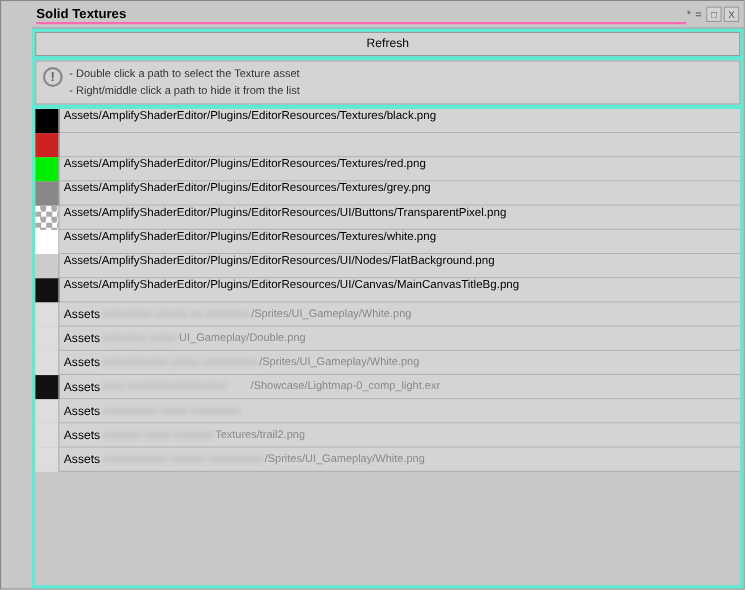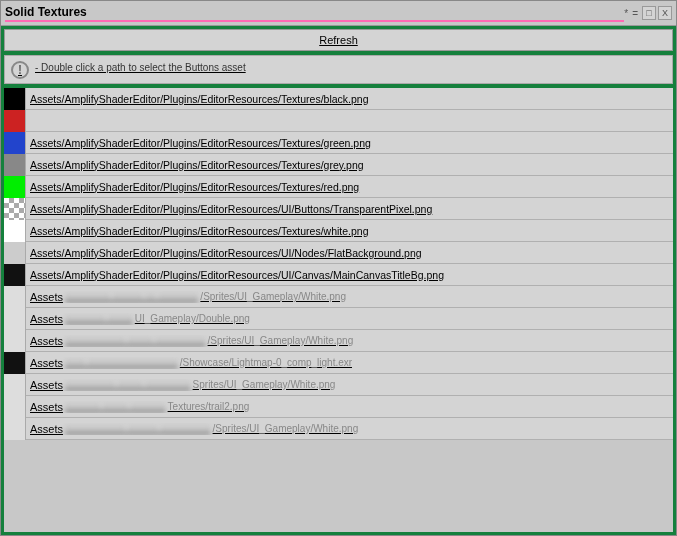--- a/index.html
+++ b/index.html
@@ -11,20 +11,21 @@
       font-size: 11px;
       overflow: hidden;
     }
     .window {
       width: 677px;
       height: 536px;
       background: #c8c8c8;
       border: 1px solid #888;
       display: flex;
       flex-direction: column;
+      padding-left: 28px;
     }
     .title-bar {
       height: 25px;
       background: #c8c8c8;
       border-bottom: 1px solid #999;
       display: flex;
       align-items: center;
       padding: 0 4px;
       flex-shrink: 0;
     }
@@ -52,22 +53,21 @@
       align-items: center;
       justify-content: center;
       font-size: 9px;
       cursor: pointer;
     }
     .window-body {
       flex: 1;
       display: flex;
       flex-direction: column;
       overflow: hidden;
-      background: #15803d;
-      text-decoration: underline;
+      background: #5eead4;
     }
     .refresh-btn {
       margin: 3px 3px 2px 3px;
       height: 22px;
       background: #d4d4d4;
       border: 1px solid #999;
       display: flex;
       align-items: center;
       justify-content: center;
       cursor: pointer;
@@ -104,21 +104,20 @@
       line-height: 1.5;
     }
     .list-container {
       flex: 1;
       overflow-y: auto;
       margin: 2px 3px 3px 3px;
       background: #c8c8c8;
     }
     .list-item {
       display: flex;
-      align-items: center;
       height: 22px;
       border-bottom: 1px solid #b0b0b0;
       background: #d4d4d4;
       cursor: pointer;
     }
     .color-swatch {
       width: 22px;
       height: 22px;
       flex-shrink: 0;
       border-right: 1px solid #aaa;
@@ -152,44 +151,41 @@
       <span style="font-size:10px;color:#555;margin-right:2px;">=</span>
       <div class="title-bar-btn">□</div>
       <div class="title-bar-btn">X</div>
     </div>
   </div>
   <div class="window-body">
     <div class="refresh-btn">Refresh</div>
     <div class="info-box">
       <div class="info-icon">!</div>
       <div class="info-text">
-        <div>- Double click a path to select the Buttons asset</div>
+        <div>- Double click a path to select the Texture asset</div>
+        <div>- Right/middle click a path to hide it from the list</div>
       </div>
     </div>
     <div class="list-container" id="list-container">
     <div class="list-item">
           <div class="color-swatch" style="background: rgb(0, 0, 0);"></div>
           <span class="item-path">Assets/AmplifyShaderEditor/Plugins/EditorResources/Textures/black.png</span>
         </div>
         <div class="list-item">
           <div class="color-swatch" style="background: rgb(204, 34, 34);"></div>
         </div>
         <div class="list-item">
-          <div class="color-swatch" style="background: rgb(34, 68, 204);"></div>
-          <span class="item-path">Assets/AmplifyShaderEditor/Plugins/EditorResources/Textures/green.png</span>
+          <div class="color-swatch" style="background: rgb(0, 238, 0);"></div>
+          <span class="item-path">Assets/AmplifyShaderEditor/Plugins/EditorResources/Textures/red.png</span>
         </div>
         <div class="list-item">
           <div class="color-swatch" style="background: rgb(136, 136, 136);"></div>
           <span class="item-path">Assets/AmplifyShaderEditor/Plugins/EditorResources/Textures/grey.png</span>
         </div>
         <div class="list-item">
-          <div class="color-swatch" style="background: rgb(0, 238, 0);"></div>
-          <span class="item-path">Assets/AmplifyShaderEditor/Plugins/EditorResources/Textures/red.png</span>
-        </div>
-        <div class="list-item">
           <div class="color-swatch" style="background: repeating-conic-gradient(rgb(170, 170, 170) 0%, rgb(170, 170, 170) 25%, rgb(255, 255, 255) 0%, rgb(255, 255, 255) 50%) 0px 0px / 10px 10px;"></div>
           <span class="item-path">Assets/AmplifyShaderEditor/Plugins/EditorResources/UI/Buttons/TransparentPixel.png</span>
         </div>
         <div class="list-item">
           <div class="color-swatch" style="background: rgb(255, 255, 255);"></div>
           <span class="item-path">Assets/AmplifyShaderEditor/Plugins/EditorResources/Textures/white.png</span>
         </div>
         <div class="list-item">
           <div class="color-swatch" style="background: rgb(204, 204, 204);"></div>
           <span class="item-path">Assets/AmplifyShaderEditor/Plugins/EditorResources/UI/Nodes/FlatBackground.png</span>
@@ -220,29 +216,28 @@
             <span class="item-prefix">Assets</span>
             <span style="color: rgb(170, 170, 170); font-size: 10px; filter: blur(2.5px); user-select: none; margin: 0px 2px; overflow: hidden; max-width: 180px; flex-shrink: 1;">xxxxxxxxxxxx xxxxx xxxxxxxxxx</span>
             <span class="item-suffix" style="flex-shrink: 0;">/Sprites/UI_Gameplay/White.png</span>
           </span>
         </div>
         <div class="list-item">
           <div class="color-swatch" style="background: rgb(17, 17, 17);"></div>
           <span style="display: flex; align-items: center; overflow: hidden;">
             <span class="item-prefix">Assets</span>
             <span style="color: rgb(170, 170, 170); font-size: 10px; filter: blur(2.5px); user-select: none; margin: 0px 2px; overflow: hidden; max-width: 180px; flex-shrink: 1;">xxxx xxxxxxxxxxxxxxxxxx</span>
-            <span class="item-suffix" style="flex-shrink: 0;">/Showcase/Lightmap-0_comp_light.exr</span>
+            <span class="item-suffix" style="flex-shrink: 0; margin-left: 20px;">/Showcase/Lightmap-0_comp_light.exr</span>
           </span>
         </div>
         <div class="list-item">
           <div class="color-swatch" style="background: rgb(221, 221, 221);"></div>
           <span style="display: flex; align-items: center; overflow: hidden;">
             <span class="item-prefix">Assets</span>
             <span style="color: rgb(170, 170, 170); font-size: 10px; filter: blur(2.5px); user-select: none; margin: 0px 2px; overflow: hidden; max-width: 180px; flex-shrink: 1;">xxxxxxxxxx xxxxx xxxxxxxxx</span>
-            <span class="item-suffix" style="flex-shrink: 0;">Sprites/UI_Gameplay/White.png</span>
           </span>
         </div>
         <div class="list-item">
           <div class="color-swatch" style="background: rgb(221, 221, 221);"></div>
           <span style="display: flex; align-items: center; overflow: hidden;">
             <span class="item-prefix">Assets</span>
             <span style="color: rgb(170, 170, 170); font-size: 10px; filter: blur(2.5px); user-select: none; margin: 0px 2px; overflow: hidden; max-width: 180px; flex-shrink: 1;">xxxxxxx xxxxx xxxxxxx</span>
             <span class="item-suffix" style="flex-shrink: 0;">Textures/trail2.png</span>
           </span>
         </div>

